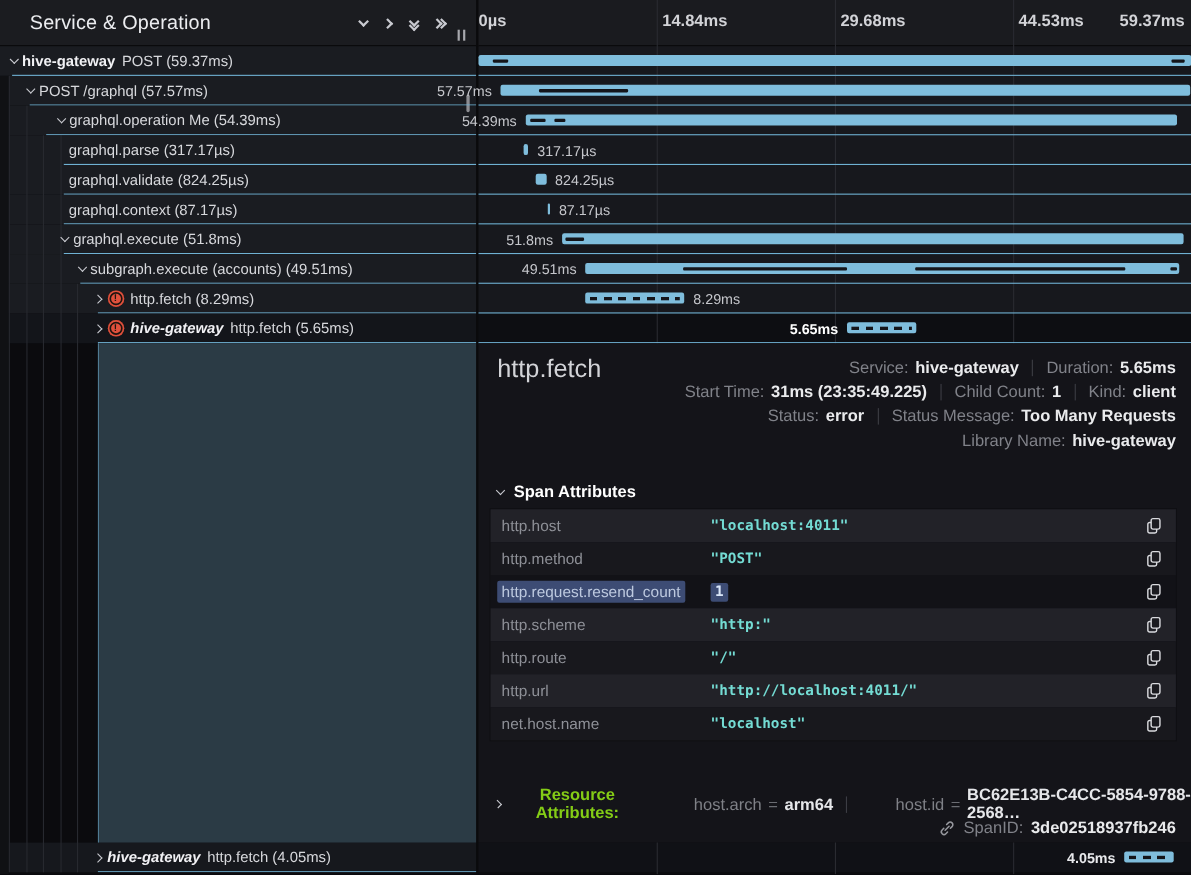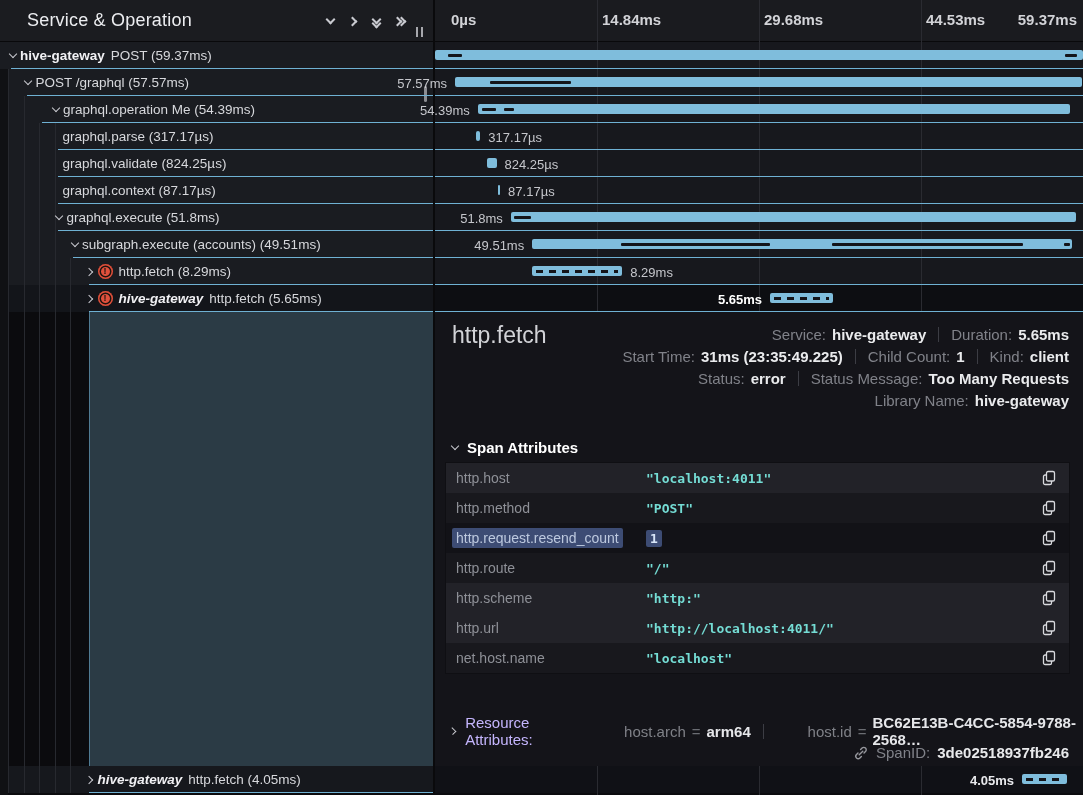--- a/index.html
+++ b/index.html
@@ -77,21 +77,21 @@
   .attr-row.hl { background:#121217; }
   .attr-key { font-size:14px; color:#8E9097; margin-left:10px; width:190px; flex:0 0 auto; white-space:nowrap; }
   .attr-row.hl .attr-key span { background:#3D4C74; color:#BDC9DF; border-radius:2px; padding:2px 4px; margin-left:-4px; }
   .attr-val { font-family:"DejaVu Sans Mono", monospace; font-size:13px; font-weight:700; white-space:nowrap; }
   .attr-val.string { color:#74DCD4; }
   .attr-val.number { color:#7473F0; }
   .attr-val.selhl { background:#3D4C74; color:#D9E6F8; padding:1px 4px; border-radius:2px; }
   .copy-btn { position:absolute; right:12px; top:7px; width:16px; height:16px; cursor:pointer; }
   .d-res { position:absolute; left:17px; top:402px; display:flex; align-items:center; font-size:15px; }
   .d-res .chev { width:6px; height:6px; border-width:1.8px; margin-right:10px; }
-  .d-res-title { font-weight:400; color:#c4b5fd; margin-right:14px; }
+  .d-res-title { font-weight:700; color:#84cc16; margin-right:14px;text-align:center; }
   .d-res .rkey { color:#7F8187;padding-left:32px; }
   .d-res .req { color:#6B6D73; margin:0 6px; }
   .d-res .rval { color:#E6E7EA; font-weight:700; }
   .d-spanid { position:absolute; right:14px; top:432px; display:flex; align-items:center; gap:7px; font-size:15px; }
   .d-spanid .lbl { color:#808289; }
   .d-spanid .val { color:#E9EAEC; font-weight:700; }
 </style>
 </head>
 <body>
 
@@ -206,21 +206,21 @@
         <div class="guide" style="left: 70px; top: 258px; height: 535px;"></div>
       </div>
     <div class="expand-area"></div>
     <div class="vscroll-thumb"></div>
   </div>
 
   <div class="panel-gap"></div>
 
   <div class="time-panel">
     <div class="time-header" id="time-header">
-        <span class="tick" style="left: 16px;">0µs</span>
+        <span class="tick" style="left: 0;">0µs</span>
         <span class="tick" style="left: calc(25% + 5px);">14.84ms</span>
         <span class="tick" style="left: calc(50% + 5px);">29.68ms</span>
         <span class="tick" style="left: calc(75% + 5px);">44.53ms</span>
         <span class="tick" style="right: 6px;">59.37ms</span>
       </div>
     <div class="rows-r" id="time-rows">
         <div class="trow-r">
           <div class="bline"></div>
           <div class="bar" style="left: 0%; width: 100%;">
             <i class="mark" style="left: 2%; width: 2.2%;"></i>
@@ -350,31 +350,31 @@
               </svg></div>
           </div>
           <div class="attr-row hl">
             <div class="attr-key"><span>http.request.resend_count</span></div>
             <div class="attr-val number selhl">1</div>
             <div class="copy-btn"><svg width="16" height="16" viewBox="0 0 16 16">
                 <rect x="2.5" y="5" width="8" height="9.5" rx="1.6" fill="none" stroke="#D9DADE" stroke-width="1.3"></rect>
                 <rect x="5.5" y="1.5" width="8" height="9.5" rx="1.6" fill="#1B1B20" stroke="#D9DADE" stroke-width="1.3"></rect>
               </svg></div>
           </div>
+          <div class="attr-row light">
+            <div class="attr-key"><span>http.scheme</span></div>
+            <div class="attr-val string">"http:"</div>
+            <div class="copy-btn"><svg width="16" height="16" viewBox="0 0 16 16">
+                <rect x="2.5" y="5" width="8" height="9.5" rx="1.6" fill="none" stroke="#D9DADE" stroke-width="1.3"></rect>
+                <rect x="5.5" y="1.5" width="8" height="9.5" rx="1.6" fill="#1B1B20" stroke="#D9DADE" stroke-width="1.3"></rect>
+              </svg></div>
+          </div>
           <div class="attr-row dark">
             <div class="attr-key"><span>http.route</span></div>
             <div class="attr-val string">"/"</div>
-            <div class="copy-btn"><svg width="16" height="16" viewBox="0 0 16 16">
-                <rect x="2.5" y="5" width="8" height="9.5" rx="1.6" fill="none" stroke="#D9DADE" stroke-width="1.3"></rect>
-                <rect x="5.5" y="1.5" width="8" height="9.5" rx="1.6" fill="#1B1B20" stroke="#D9DADE" stroke-width="1.3"></rect>
-              </svg></div>
-          </div>
-          <div class="attr-row light">
-            <div class="attr-key"><span>http.scheme</span></div>
-            <div class="attr-val string">"http:"</div>
             <div class="copy-btn"><svg width="16" height="16" viewBox="0 0 16 16">
                 <rect x="2.5" y="5" width="8" height="9.5" rx="1.6" fill="none" stroke="#D9DADE" stroke-width="1.3"></rect>
                 <rect x="5.5" y="1.5" width="8" height="9.5" rx="1.6" fill="#1B1B20" stroke="#D9DADE" stroke-width="1.3"></rect>
               </svg></div>
           </div>
           <div class="attr-row light">
             <div class="attr-key"><span>http.url</span></div>
             <div class="attr-val string">"http://localhost:4011/"</div>
             <div class="copy-btn"><svg width="16" height="16" viewBox="0 0 16 16">
                 <rect x="2.5" y="5" width="8" height="9.5" rx="1.6" fill="none" stroke="#D9DADE" stroke-width="1.3"></rect>

